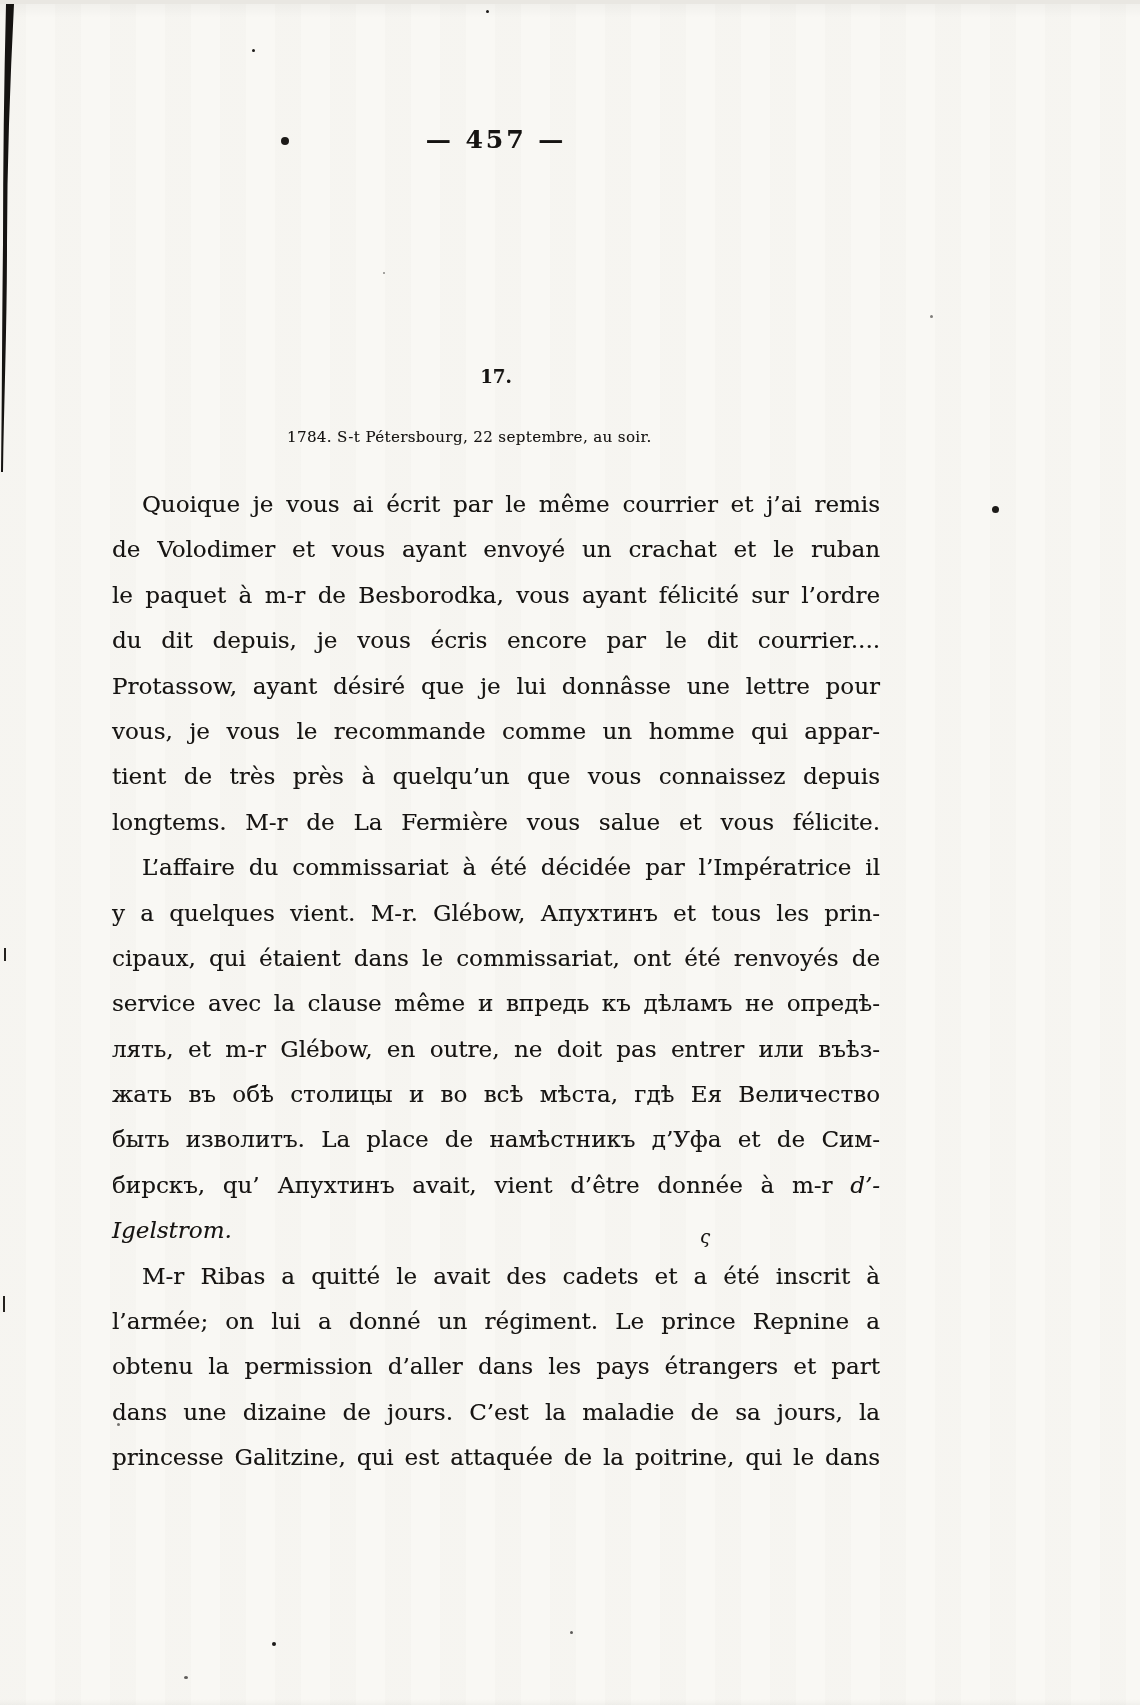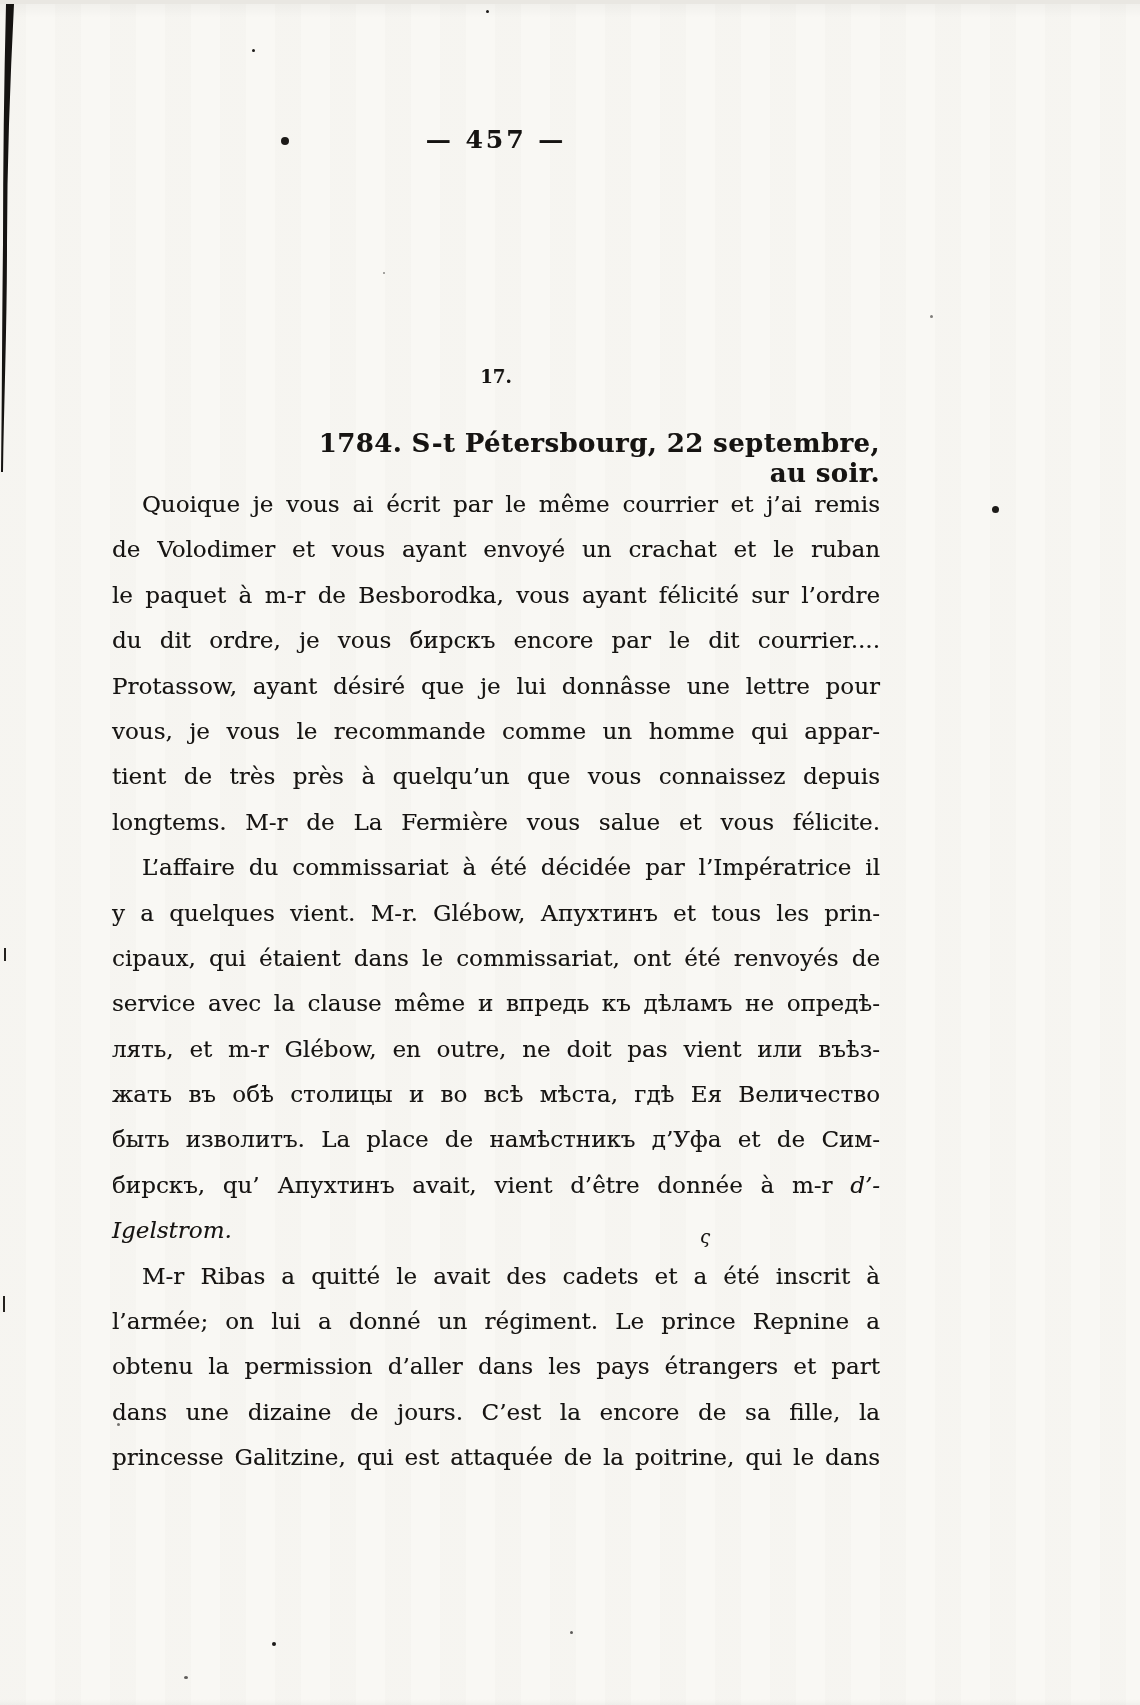--- a/index.html
+++ b/index.html
@@ -23,21 +23,21 @@
     text-shadow:0.3px 0.3px 0 rgba(20,18,16,0.4);
   }
   .letter-number{
     position:absolute;left:0;top:362px;width:768px;
     text-align:center;font-size:18px;font-weight:bold;
     text-shadow:0.3px 0.3px 0 rgba(20,18,16,0.4);
   }
   .dateline{
     position:absolute;left:0;top:424px;width:768px;
     padding-left:175px;box-sizing:border-box;
-    text-align:right;font-size:26px;font-weight:bold;letter-spacing:0.4px;
+    text-align:left;font-size:15px;font-weight:normal;letter-spacing:0.4px;
     text-shadow:0.25px 0.25px 0 rgba(20,18,16,0.35);
   }
   .body-text{
     position:absolute;left:0;top:478px;width:768px;
     font-size:23px;line-height:45.4px;
     text-shadow:0.25px 0.25px 0 rgba(20,18,16,0.38);
   }
   .line{
     text-align:justify;
     -moz-text-align-last:justify;
@@ -85,42 +85,42 @@
 
     <div class="letter-number">17.</div>
 
     <div class="dateline">1784. S-t Pétersbourg, 22 septembre, au soir.</div>
 
     <div class="body-text">
 
       <div class="line indent">Quoique je vous ai écrit par le même courrier et j’ai remis</div>
       <div class="line">de Volodimer et vous ayant envoyé un crachat et le ruban</div>
       <div class="line">le paquet à m-r de Besborodka, vous ayant félicité sur l’ordre</div>
-      <div class="line">du dit ordre, je vous бирскъ encore par le dit courrier....</div>
+      <div class="line">du dit depuis, je vous écris encore par le dit courrier....</div>
       <div class="line">Protassow, ayant désiré que je lui donnâsse une lettre pour</div>
       <div class="line">vous, je vous le recommande comme un homme qui appar-</div>
       <div class="line">tient de très près à quelqu’un que vous connaissez depuis</div>
       <div class="line">longtems. M-r de La Fermière vous salue et vous félicite.</div>
 
       <div class="line indent">L’affaire du commissariat à été décidée par l’Impératrice il</div>
       <div class="line">y a quelques vient. M-r. Glébow, Апухтинъ et tous les prin-</div>
       <div class="line">cipaux, qui étaient dans le commissariat, ont été renvoyés de</div>
       <div class="line">service avec la clause même и впредь къ дѣламъ не опредѣ-</div>
-      <div class="line">лять, et m-r Glébow, en outre, ne doit pas vient или въѣз-</div>
+      <div class="line">лять, et m-r Glébow, en outre, ne doit pas entrer или въѣз-</div>
       <div class="line">жать въ обѣ столицы и во всѣ мѣста, гдѣ Ея Величество</div>
       <div class="line">быть изволитъ. La place de намѣстникъ д’Уфа et de Сим-</div>
       <div class="line">
         <span>бирскъ, qu’ Апухтинъ avait, vient d’être donnée à m-r </span><span class="italic">d’-</span>
       </div>
       <div class="line plast">
         <span class="italic">Igelstrom.</span>
         <span class="stray">ς</span>
       </div>
 
       <div class="line indent">M-r Ribas a quitté le avait des cadets et a été inscrit à</div>
       <div class="line">l’armée; on lui a donné un régiment. Le prince Repnine a</div>
       <div class="line">obtenu la permission d’aller dans les pays étrangers et part</div>
-      <div class="line">dans une dizaine de jours. C’est la encore de sa fille, la</div>
+      <div class="line">dans une dizaine de jours. C’est la maladie de sa jours, la</div>
       <div class="line">princesse Galitzine, qui est attaquée de la poitrine, qui le dans</div>
 
     </div>
   </div>
 </div>
 
 </body></html>

